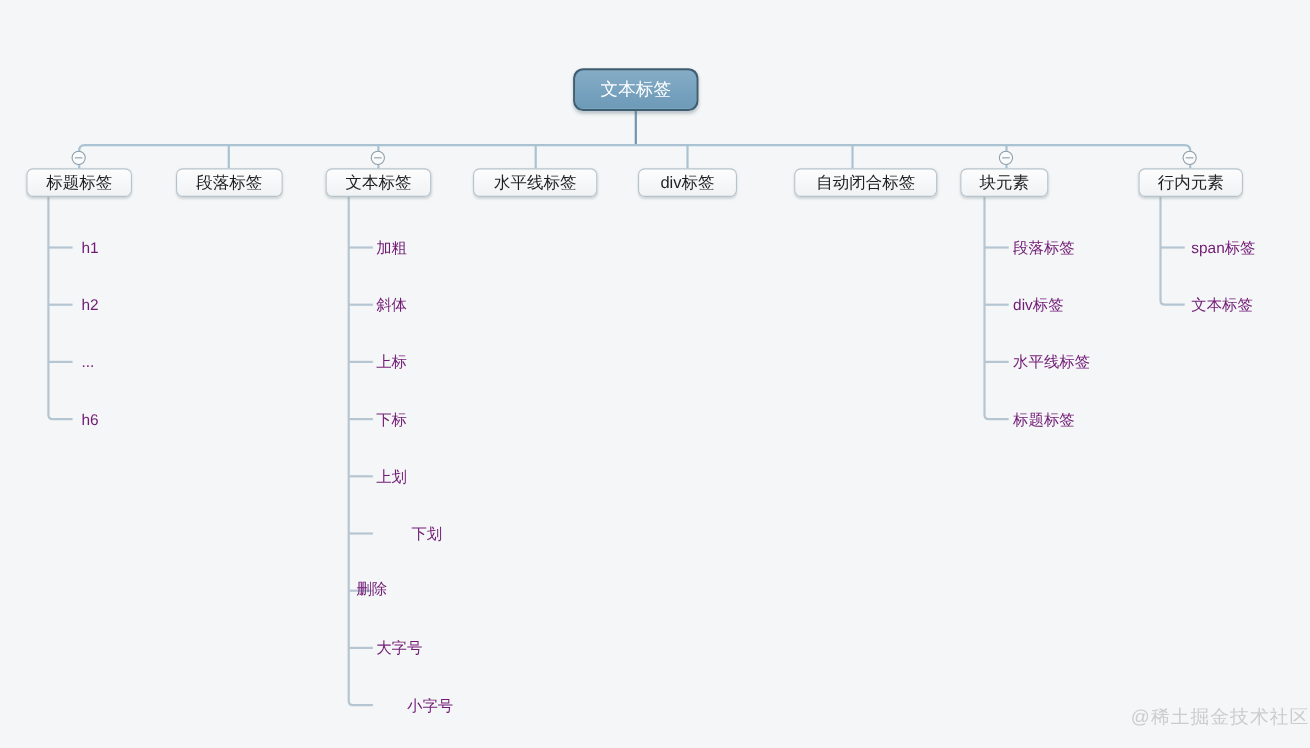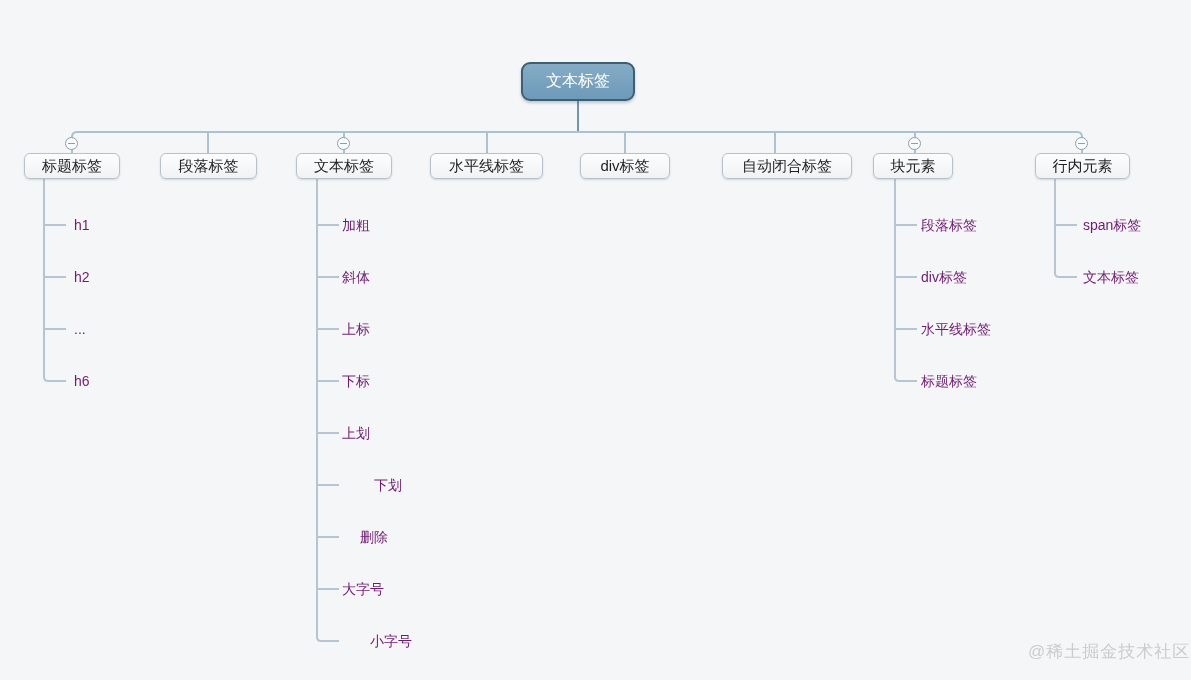--- a/index.html
+++ b/index.html
@@ -130,21 +130,21 @@
   <span class="leaf" style="left:74px;top:267px;">h2</span>
   <span class="leaf" style="left:74px;top:319px;">...</span>
   <span class="leaf" style="left:74px;top:371px;">h6</span>
 
   <span class="leaf" style="left:342px;top:215px;">加粗</span>
   <span class="leaf" style="left:342px;top:267px;">斜体</span>
   <span class="leaf" style="left:342px;top:319px;">上标</span>
   <span class="leaf" style="left:342px;top:371px;">下标</span>
   <span class="leaf" style="left:342px;top:423px;">上划</span>
   <span class="leaf" style="left:342px;top:475px;margin-left:32px;">下划</span>
-  <span class="leaf" style="left:360px;top:527px;">删除</span>
+  <span class="leaf" style="left:324px;top:527px;font-family:Liberation Mono, monospace;">删除</span>
   <span class="leaf" style="left:342px;top:579px;">大字号</span>
   <span class="leaf" style="left:342px;top:631px;margin-left:28px;">小字号</span>
 
   <span class="leaf" style="left:921px;top:215px;">段落标签</span>
   <span class="leaf" style="left:921px;top:267px;">div标签</span>
   <span class="leaf" style="left:921px;top:319px;">水平线标签</span>
   <span class="leaf" style="left:921px;top:371px;">标题标签</span>
 
   <span class="leaf" style="left:1083px;top:215px;">span标签</span>
   <span class="leaf" style="left:1083px;top:267px;">文本标签</span>

